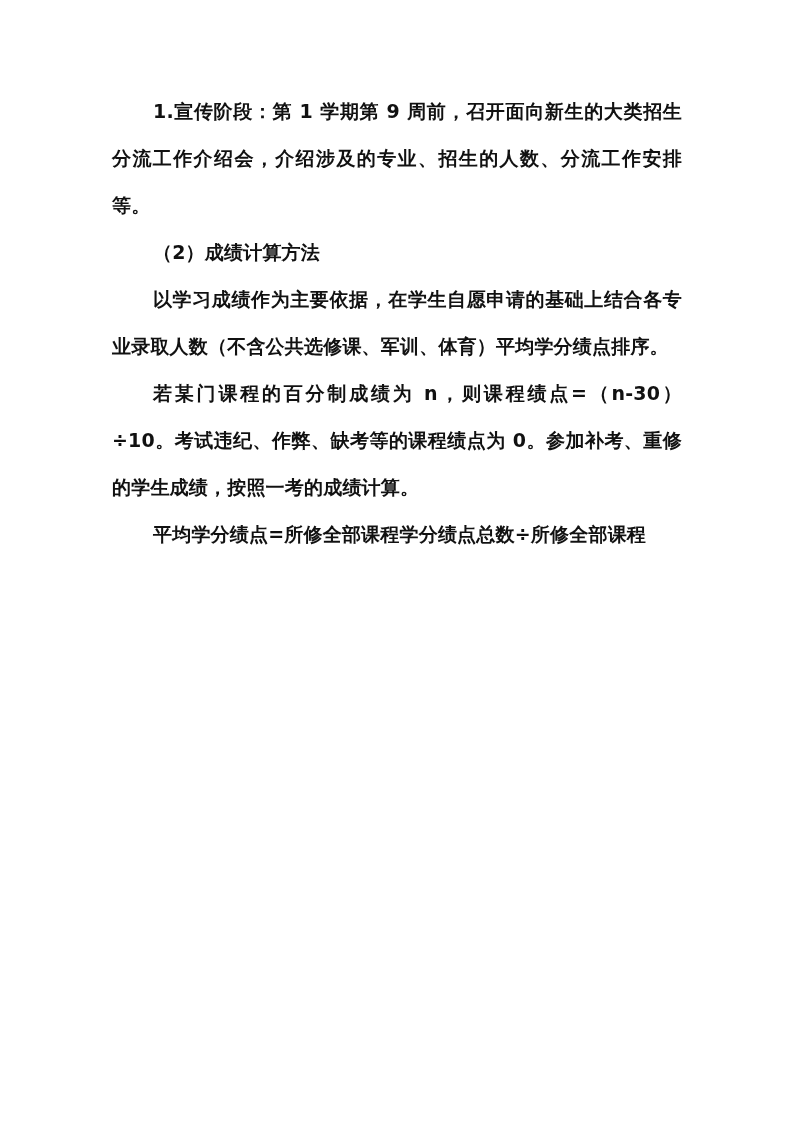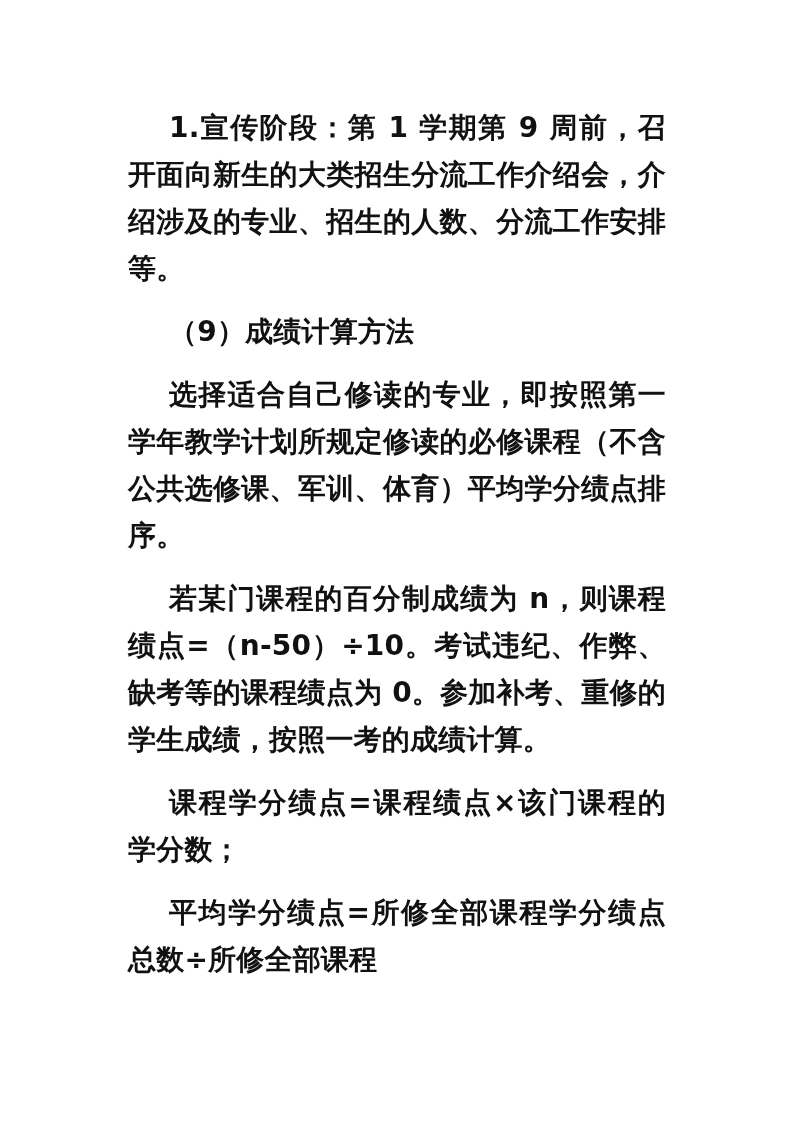--- a/index.html
+++ b/index.html
@@ -21,38 +21,37 @@
     background: #ffffff;
     box-sizing: border-box;
   }
   .content {
     position: absolute;
     left: 112px;
     top: 88px;
     width: 570px;
   }
   p {
-    margin: 16px;
-    font-size: 28px;
+    margin: 0;
+    font-size: 19px;
     line-height: 47px;
     letter-spacing: 0.2px;
     text-align: justify;
     text-justify: inter-ideograph;
     font-weight: 600;
     color: #111111;
   }
   p.indent {
     text-indent: 41px;
   }
 </style>
 </head>
 <body>
 
 <div class="page">
   <div class="content">
     <p class="indent">1.宣传阶段：第 1 学期第 9 周前，召开面向新生的大类招生分流工作介绍会，介绍涉及的专业、招生的人数、分流工作安排等。</p>
-    <p class="indent">（9）成绩计算方法</p>
-    <p class="indent">选择适合自己修读的专业，即按照第一学年教学计划所规定修读的必修课程（不含公共选修课、军训、体育）平均学分绩点排序。</p>
-    <p class="indent">若某门课程的百分制成绩为 n，则课程绩点=（n-50）÷10。考试违纪、作弊、缺考等的课程绩点为 0。参加补考、重修的学生成绩，按照一考的成绩计算。</p>
-    <p class="indent">课程学分绩点=课程绩点×该门课程的学分数；</p>
+    <p class="indent">（2）成绩计算方法</p>
+    <p class="indent">以学习成绩作为主要依据，在学生自愿申请的基础上结合各专业录取人数（不含公共选修课、军训、体育）平均学分绩点排序。</p>
+    <p class="indent">若某门课程的百分制成绩为 n，则课程绩点=（n-30）÷10。考试违纪、作弊、缺考等的课程绩点为 0。参加补考、重修的学生成绩，按照一考的成绩计算。</p>
     <p class="indent">平均学分绩点=所修全部课程学分绩点总数÷所修全部课程</p>
   </div>
 </div>
 
 </body></html>

